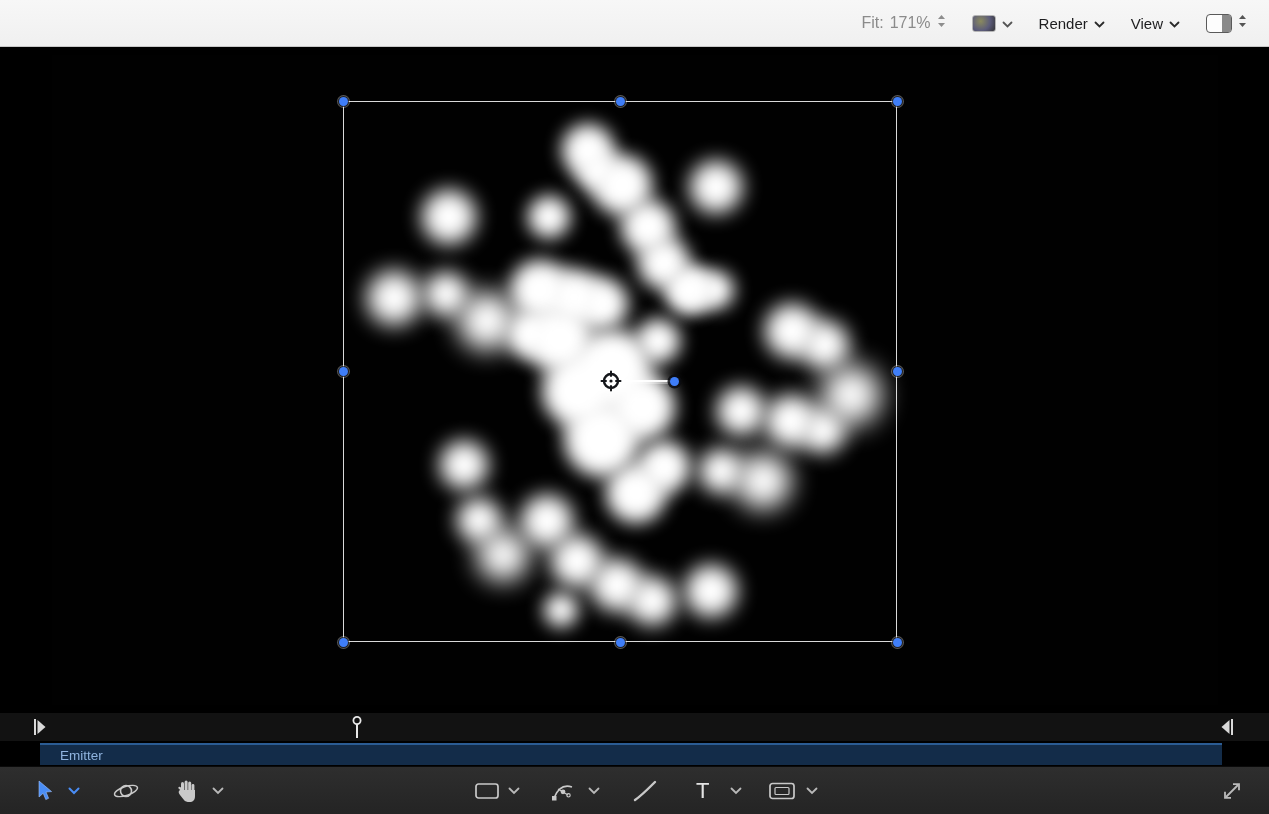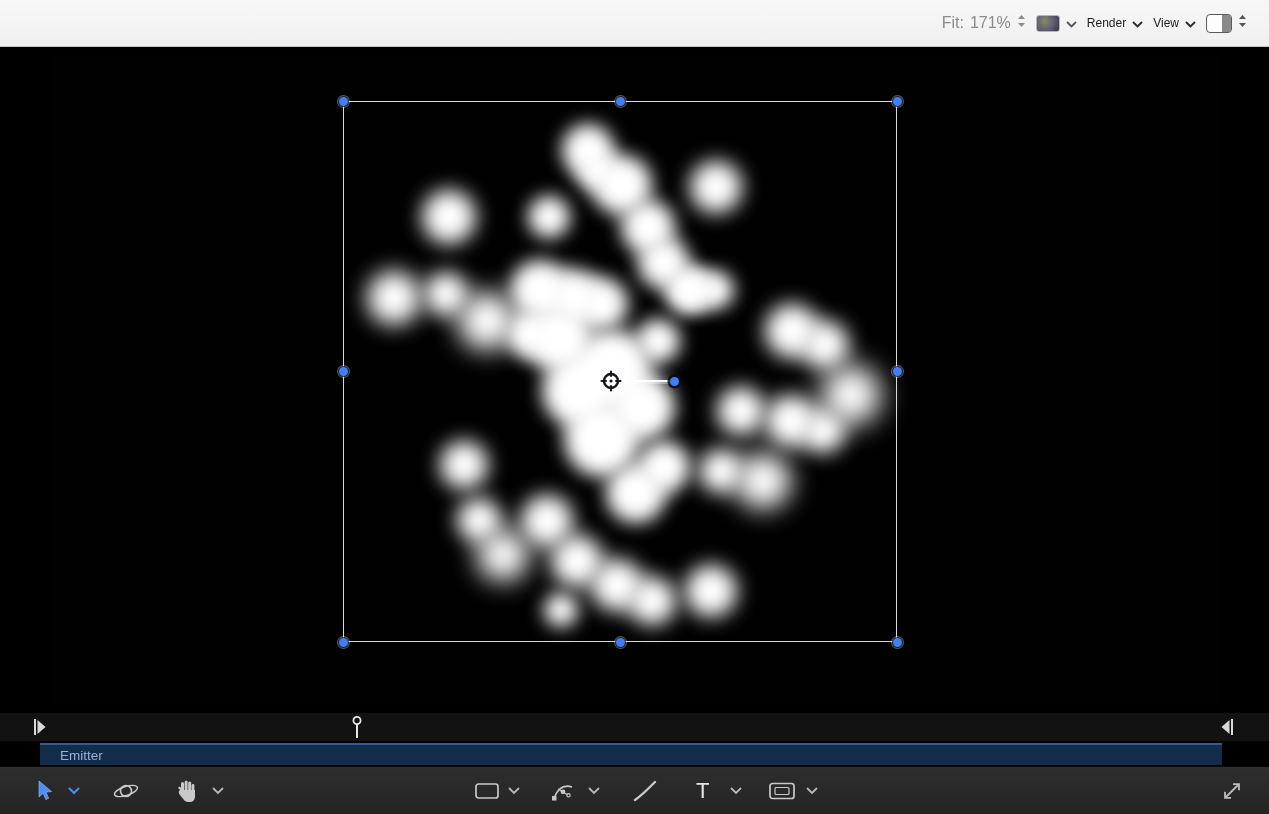--- a/index.html
+++ b/index.html
@@ -5,25 +5,25 @@
   * { margin:0; padding:0; box-sizing:border-box; }
   html,body { width:1269px; height:814px; overflow:hidden; background:#000;
     font-family:"Liberation Sans", sans-serif; }
 
   
   .top-bar{
     position:absolute; left:0; top:0; width:1269px; height:47px;
     background:linear-gradient(#f7f7f7,#f0f0f0);
     border-bottom:1px solid #c8c8c8;
     display:flex; align-items:center; justify-content:flex-end;
-    gap:10px; padding-right:22px;
+    gap:26px; padding-right:22px;
   }
   .tb-group{ display:flex; align-items:center; gap:6px; }
   .tb-dim{ color:#8b8b8b; font-size:16px; }
-  .tb-dark{ color:#1d1d1f; font-size:12px; }
+  .tb-dark{ color:#1d1d1f; font-size:15px; }
   .color-well{
     width:24px; height:17px; border-radius:3px;
     border:1px solid #b5b5b5;
     background:radial-gradient(circle at 35% 35%, #8a8a5e, #5b5b7a 55%, #3c3c44 90%);
   }
   .win-icon{
     width:26px; height:19px; border:1.5px solid #5a5a5a; border-radius:4px;
     position:relative; background:#fdfdfd;
   }
   .win-icon::after{

